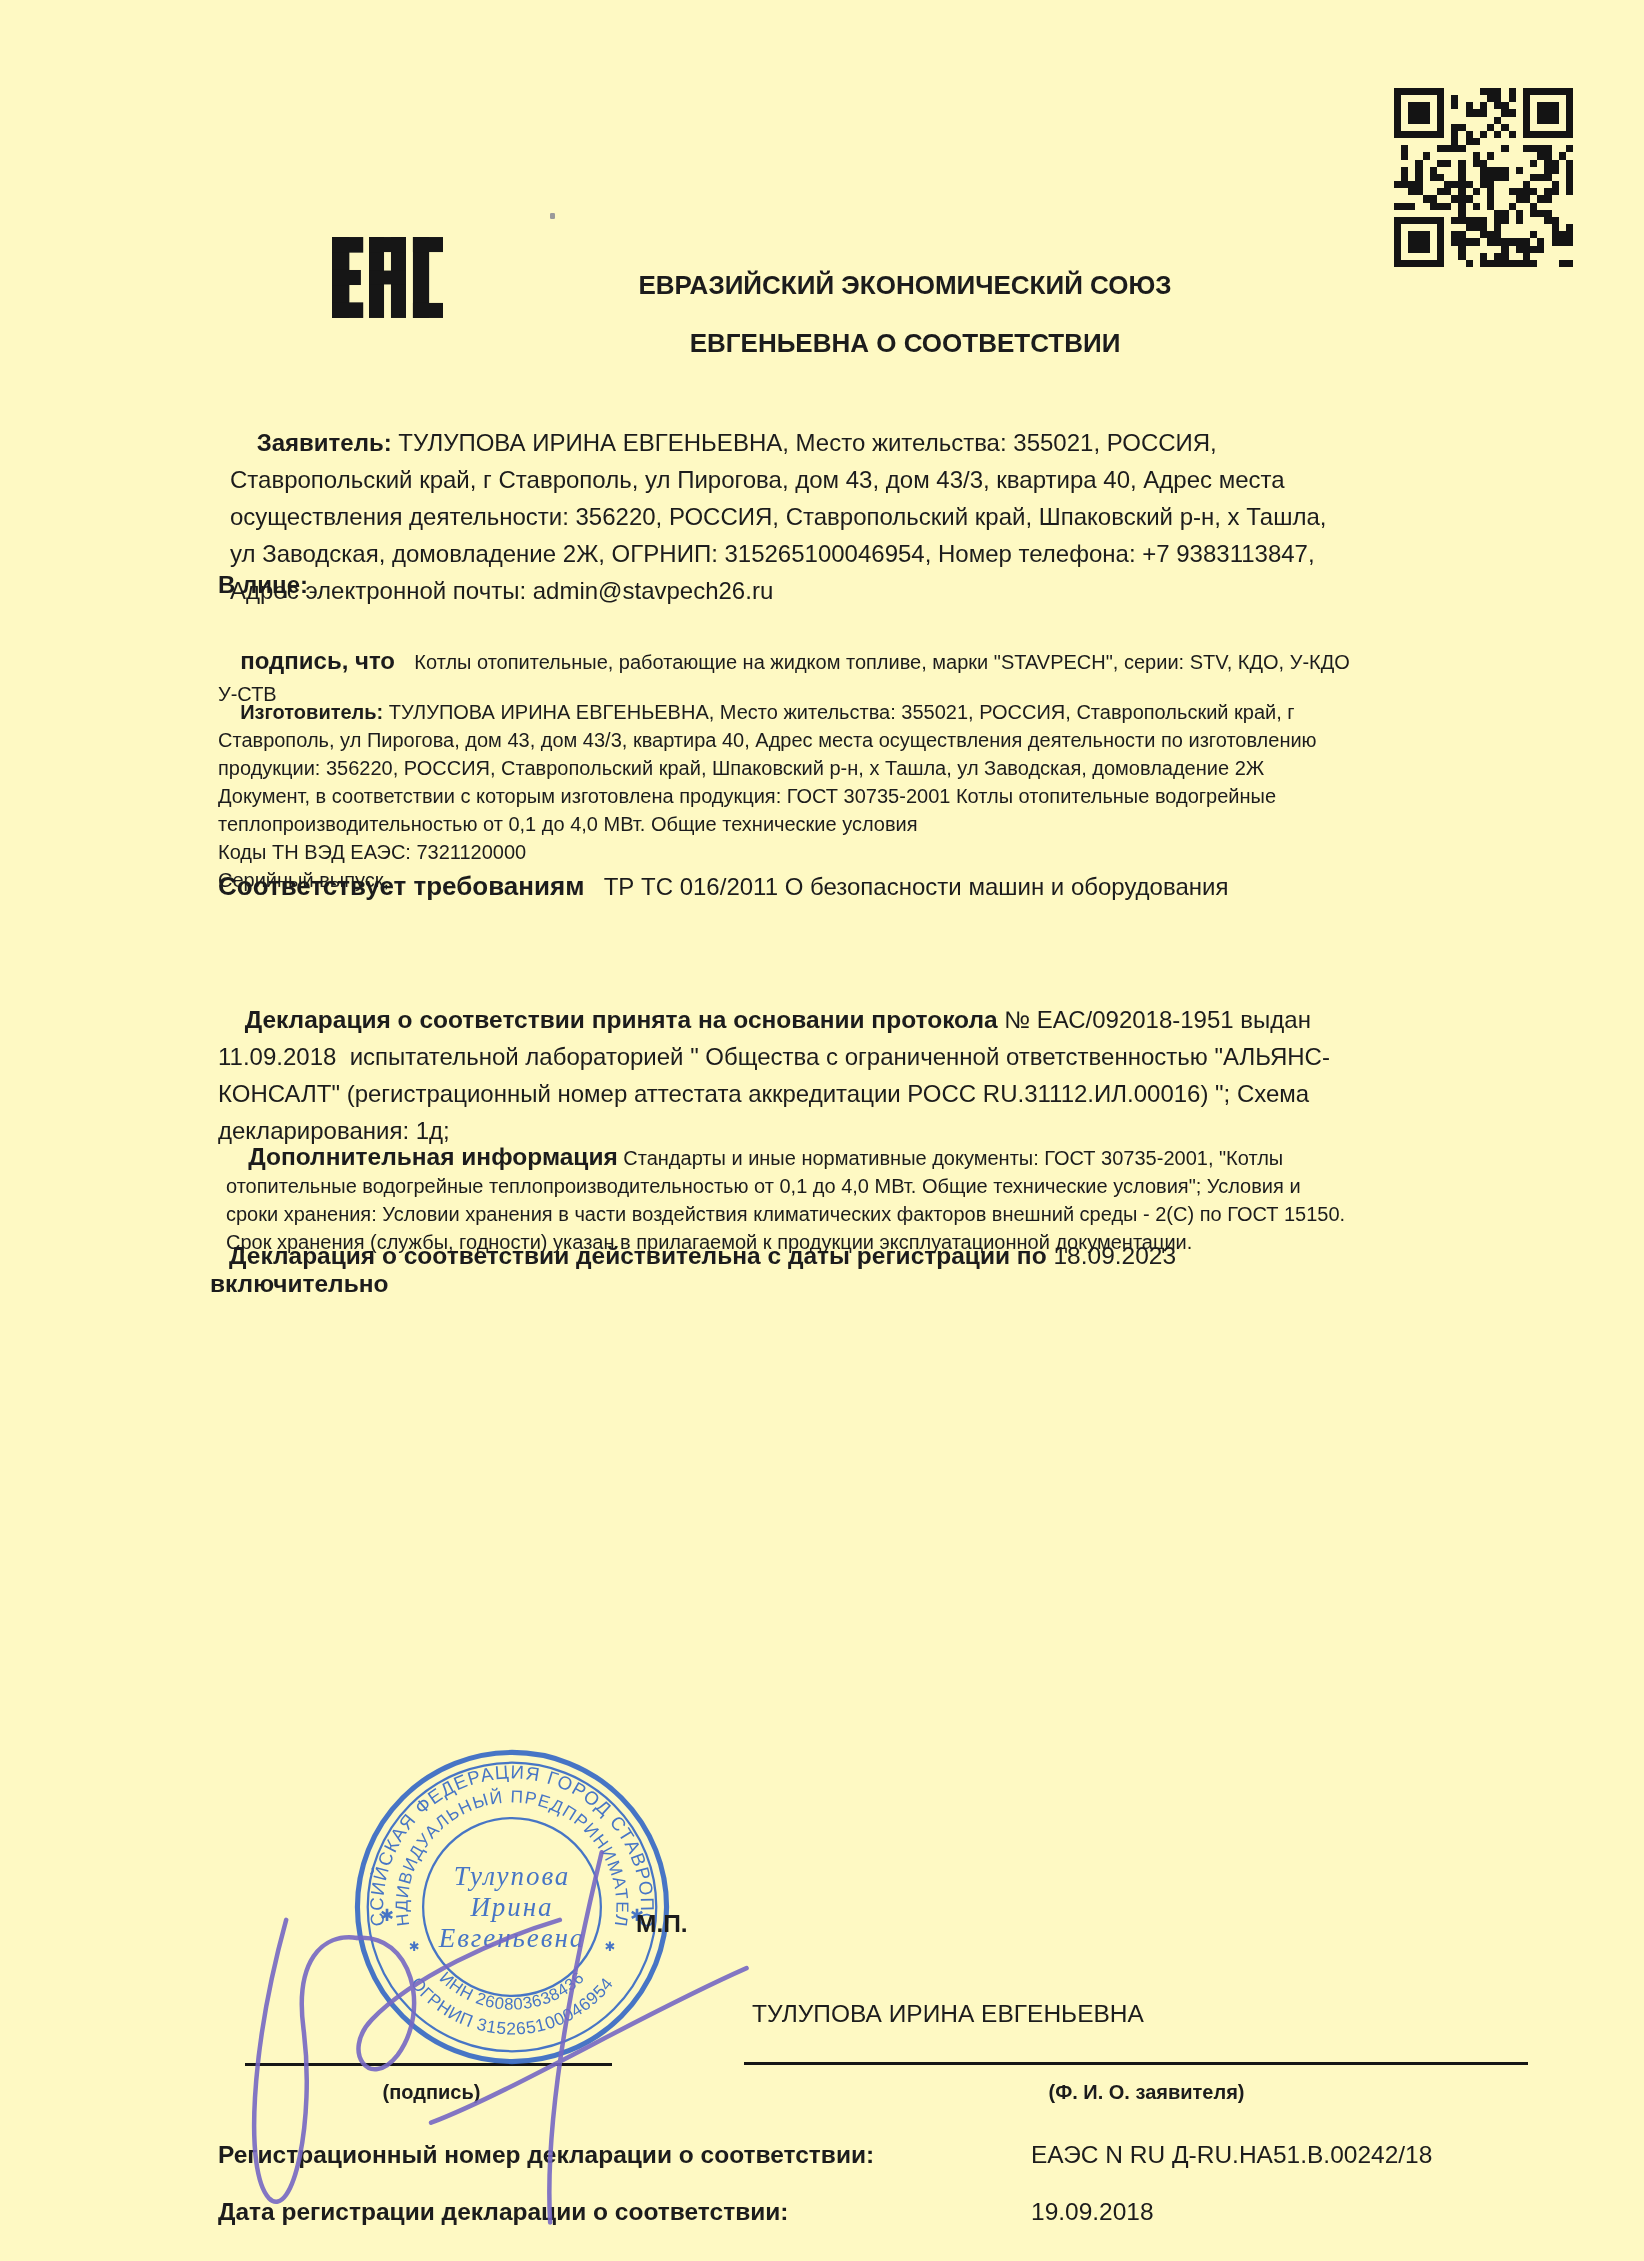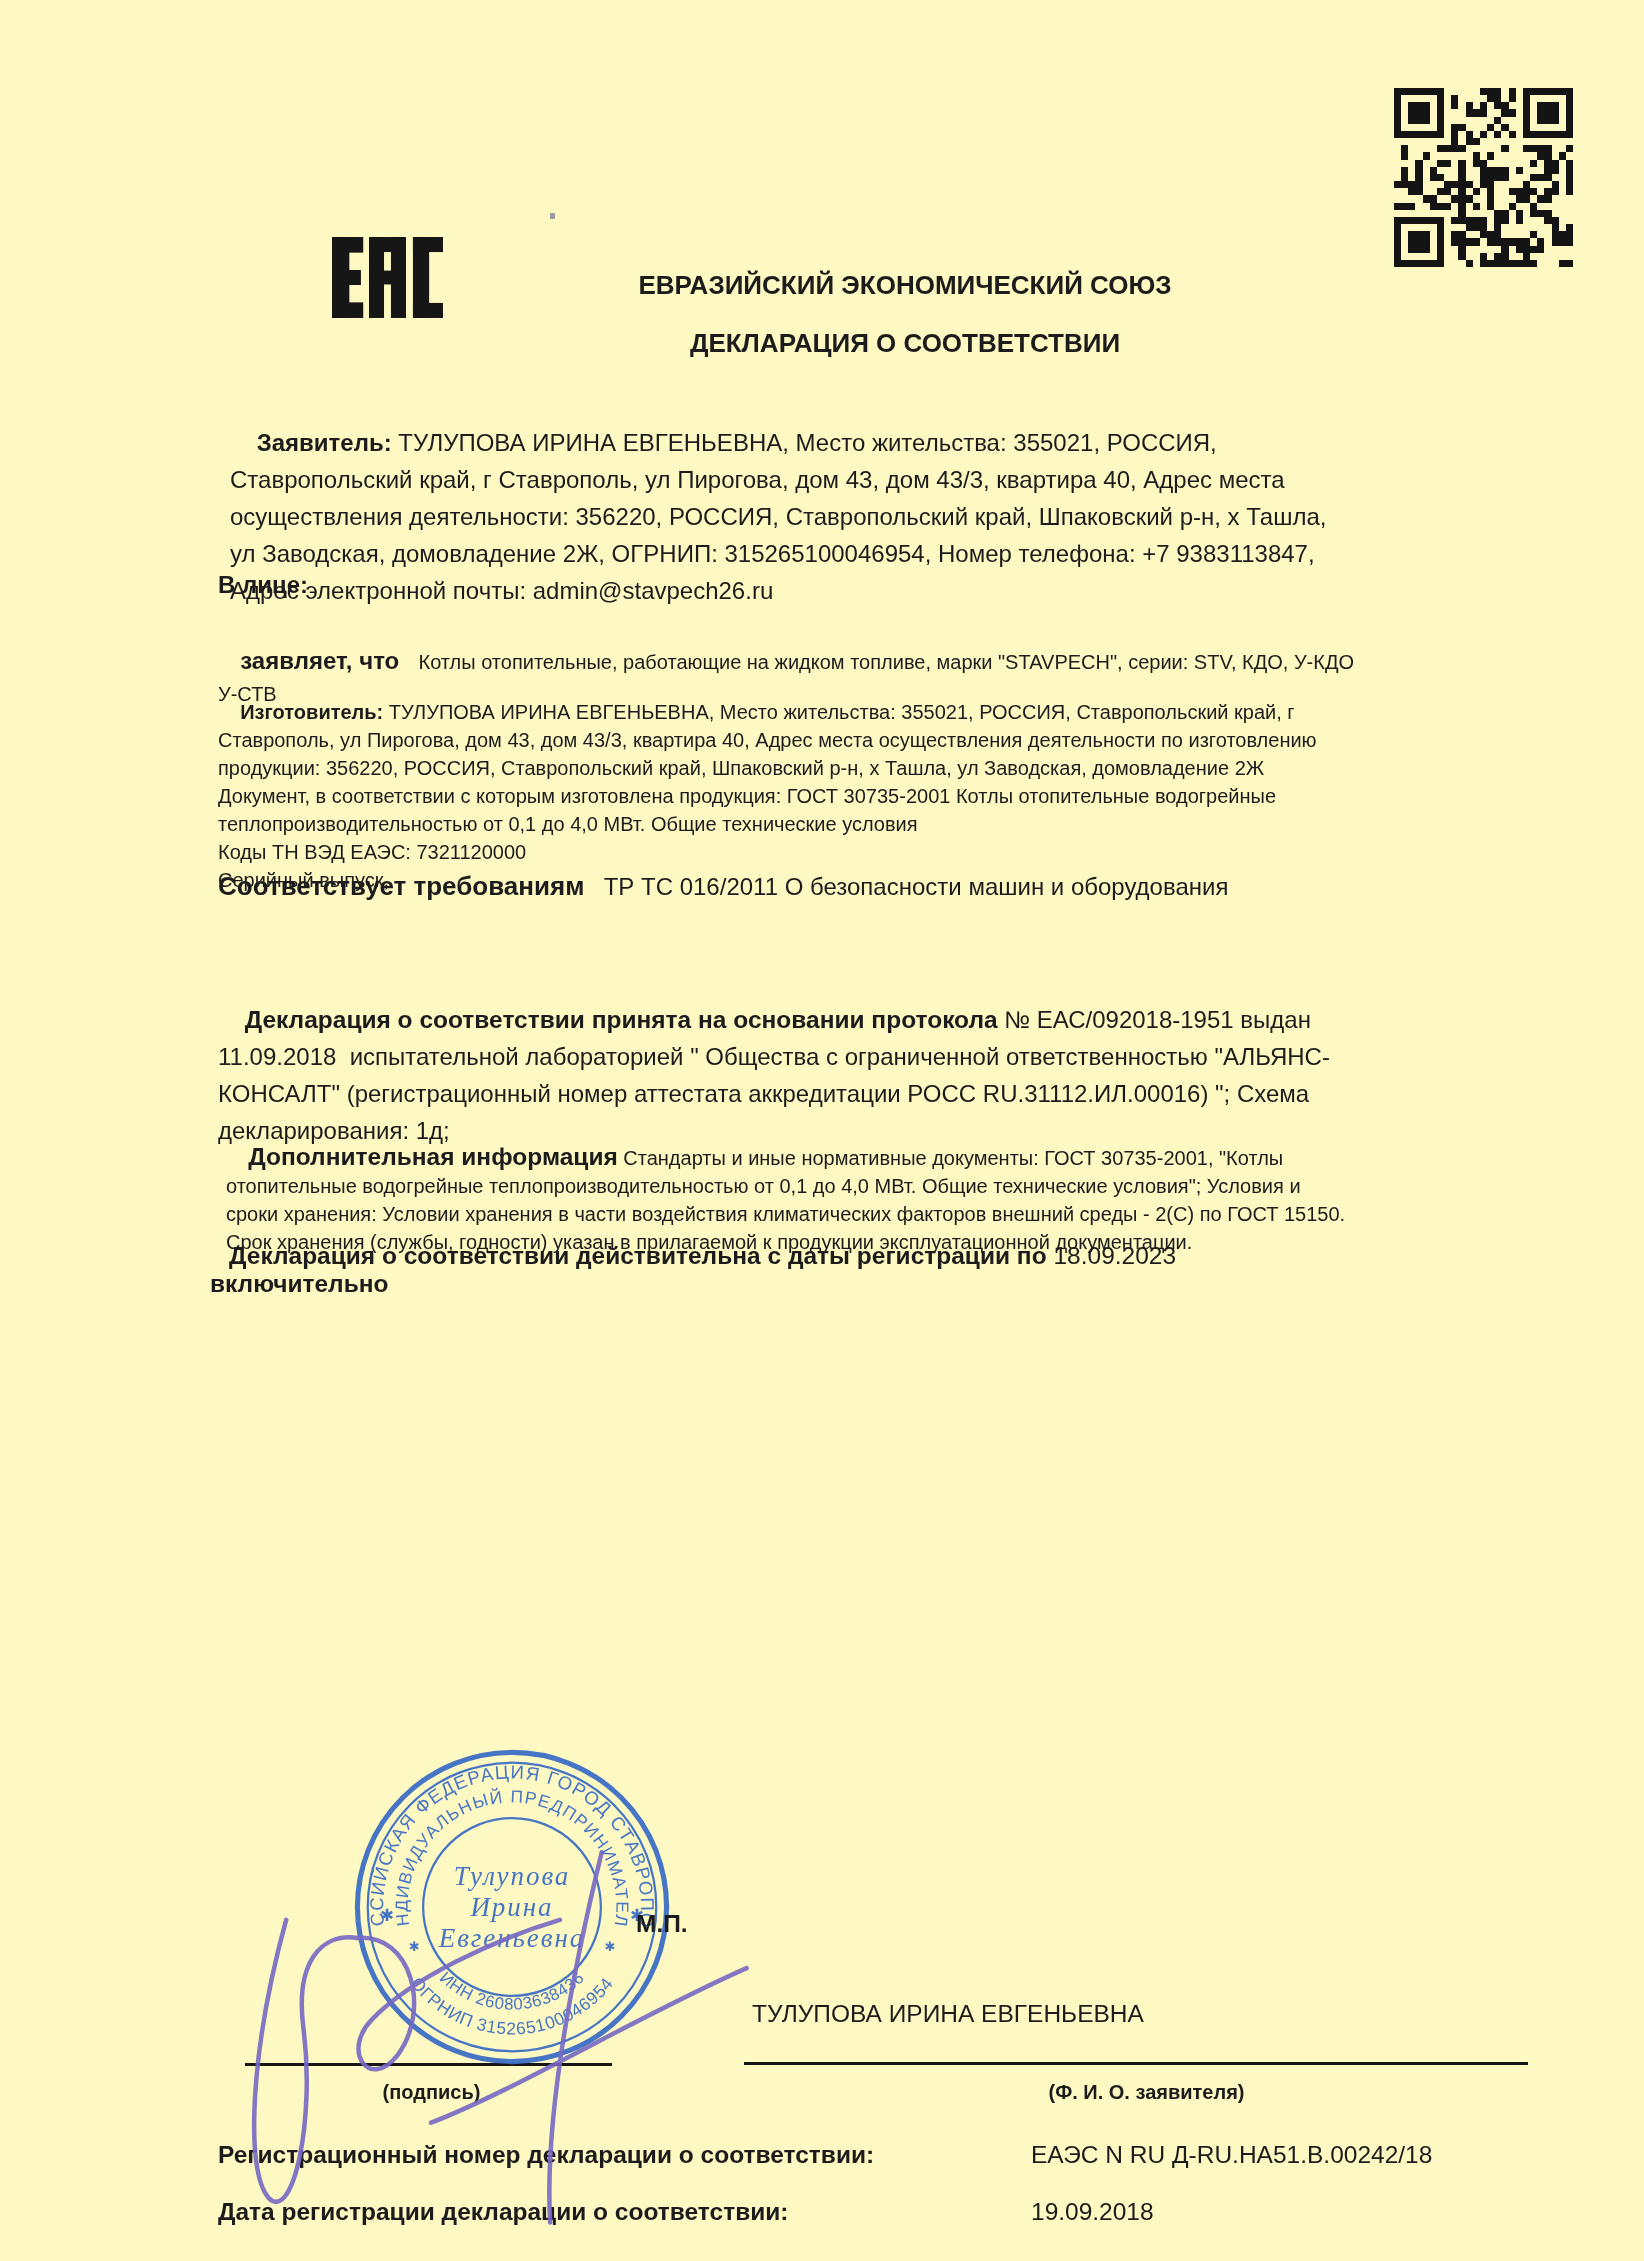--- a/index.html
+++ b/index.html
@@ -339,34 +339,34 @@
       <rect x="17" y="24" width="1" height="1"></rect>
       <rect x="18" y="24" width="1" height="1"></rect>
       <rect x="19" y="24" width="1" height="1"></rect>
       <rect x="23" y="24" width="1" height="1"></rect>
       <rect x="24" y="24" width="1" height="1"></rect>
     </svg>
 
   <div class="abs speck" style="left:550px;top:213px;width:4.5px;height:6.4px;"></div>
 
   <div class="abs t40 b center" style="left:422px;top:269px;width:966px;">ЕВРАЗИЙСКИЙ ЭКОНОМИЧЕСКИЙ СОЮЗ</div>
-  <div class="abs t40 b center" style="left:422px;top:327px;width:966px;">ДЕКЛАРАЦИЯ О СООТВЕТСТВИИ</div>
+  <div class="abs t40 b center" style="left:422px;top:327px;width:966px;">ЕВГЕНЬЕВНА О СООТВЕТСТВИИ</div>
 
   <p class="abs t37 pre" style="left:218px;top:375px;width:1314px;margin:12px;">
     <b>Заявитель:</b><span> ТУЛУПОВА ИРИНА ЕВГЕНЬЕВНА, Место жительства: 355021, РОССИЯ,
 Ставропольский край, г Ставрополь, ул Пирогова, дом 43, дом 43/3, квартира 40, Адрес места
 осуществления деятельности: 356220, РОССИЯ, Ставропольский край, Шпаковский р-н, х Ташла,
 ул Заводская, домовладение 2Ж, ОГРНИП: 315265100046954, Номер телефона: +7 9383113847,
 Адрес электронной почты: admin@stavpech26.ru</span>
   </p>
 
   <div class="abs t37 b" style="left:218px;top:566px;">В лице:</div>
 
   <p class="abs t31 pre" style="left:218px;top:611px;width:1340px;margin:0;line-height:31px;">
-    <b class="t37">заявляет, что</b><span class="gap30">Котлы отопительные, работающие на жидком топливе, марки "STAVPECH", серии: STV, КДО, У-КДО
+    <b class="t37">подпись, что</b><span class="gap30">Котлы отопительные, работающие на жидком топливе, марки "STAVPECH", серии: STV, КДО, У-КДО
 У-СТВ</span>
   </p>
 
   <p class="abs t31 pre" style="left:218px;top:670px;width:1346px;margin:0;">
     <b>Изготовитель:</b><span> ТУЛУПОВА ИРИНА ЕВГЕНЬЕВНА, Место жительства: 355021, РОССИЯ, Ставропольский край, г
 Ставрополь, ул Пирогова, дом 43, дом 43/3, квартира 40, Адрес места осуществления деятельности по изготовлению
 продукции: 356220, РОССИЯ, Ставропольский край, Шпаковский р-н, х Ташла, ул Заводская, домовладение 2Ж
 Документ, в соответствии с которым изготовлена продукция: ГОСТ 30735-2001 Котлы отопительные водогрейные
 теплопроизводительностью от 0,1 до 4,0 МВт. Общие технические условия
 Коды ТН ВЭД ЕАЭС: 7321120000

